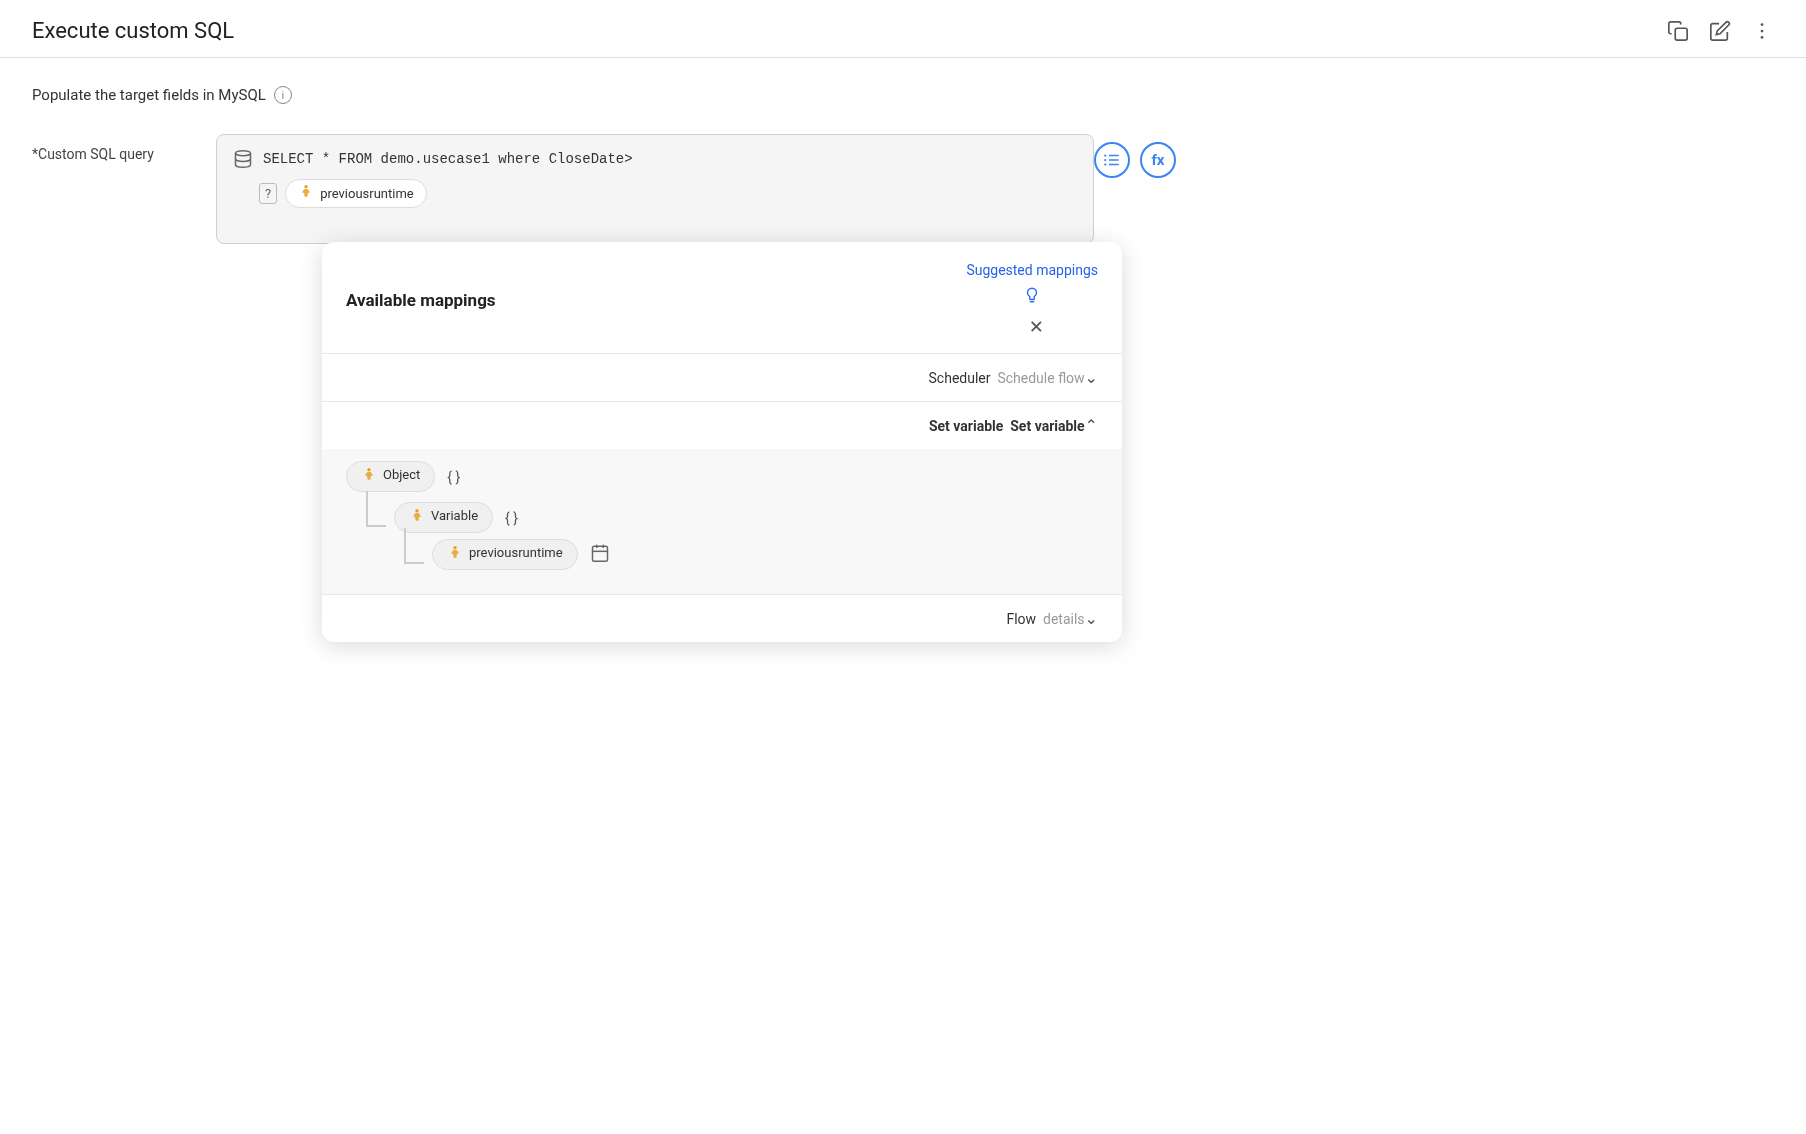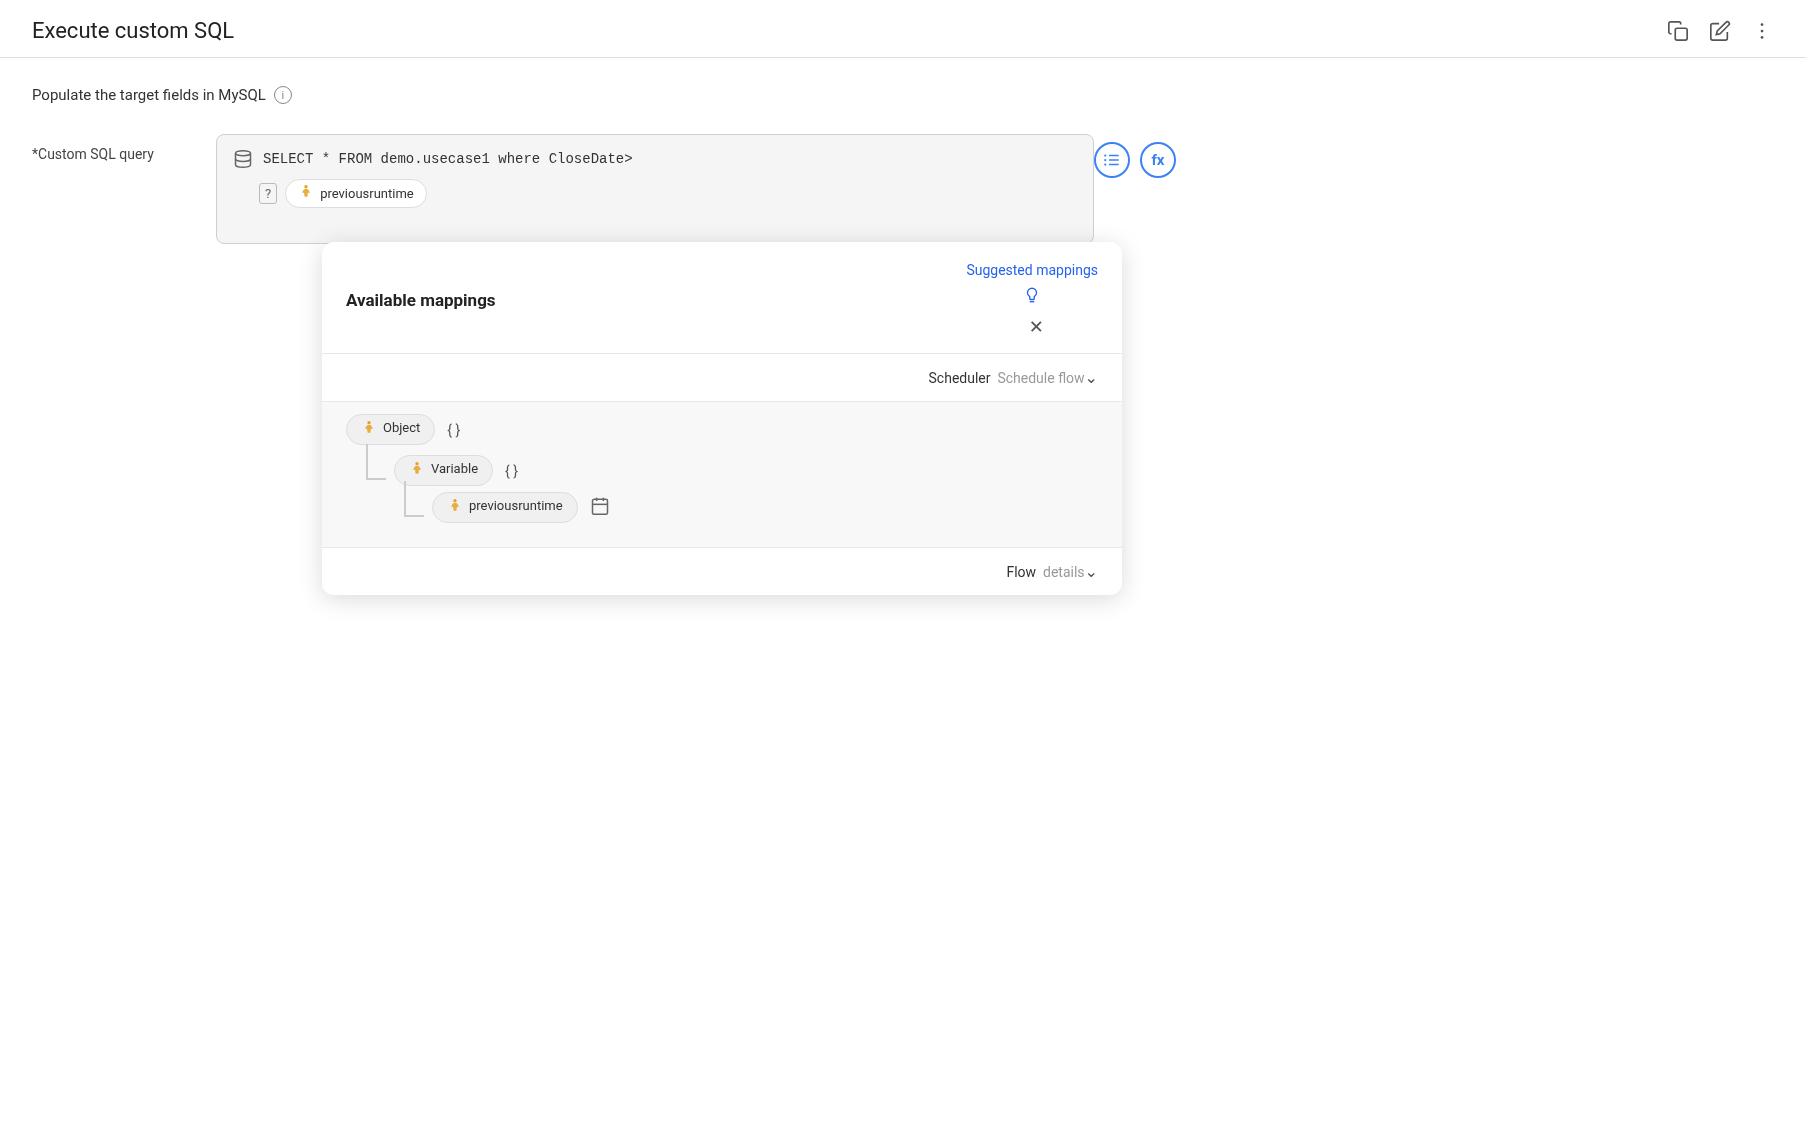--- a/index.html
+++ b/index.html
@@ -433,20 +433,24 @@
         </div>
 
         <div class="mapping-section">
           <div class="mapping-section-header">
             <span class="mapping-section-title">Scheduler&nbsp;&nbsp;<span style="color:#999; font-weight:400;">Schedule flow</span></span>
             <span class="chevron">⌄</span>
           </div>
         </div>
 
         <div class="mapping-section">
+          <div class="mapping-section-header">
+            <span class="mapping-section-title bold">Set variable&nbsp;&nbsp;<span style="color:#333; font-weight:700;">Set variable</span></span>
+            <span class="chevron">⌃</span>
+          </div>
 
           <div class="mapping-section-body">
 
             <div class="mapping-item-row">
               <span class="mapping-tag">
                 <span class="mapping-tag-icon">
                   <svg width="16" height="16" viewBox="0 0 24 24" fill="#e8a020">
                     <circle cx="12" cy="4" r="2.5"></circle>
                     <path d="M15.5 8.5c-1-.8-2.2-1.5-3.5-1.5s-2.5.7-3.5 1.5L6 13h3l1 6h4l1-6h3z" opacity="0.85"></path>
                   </svg>

